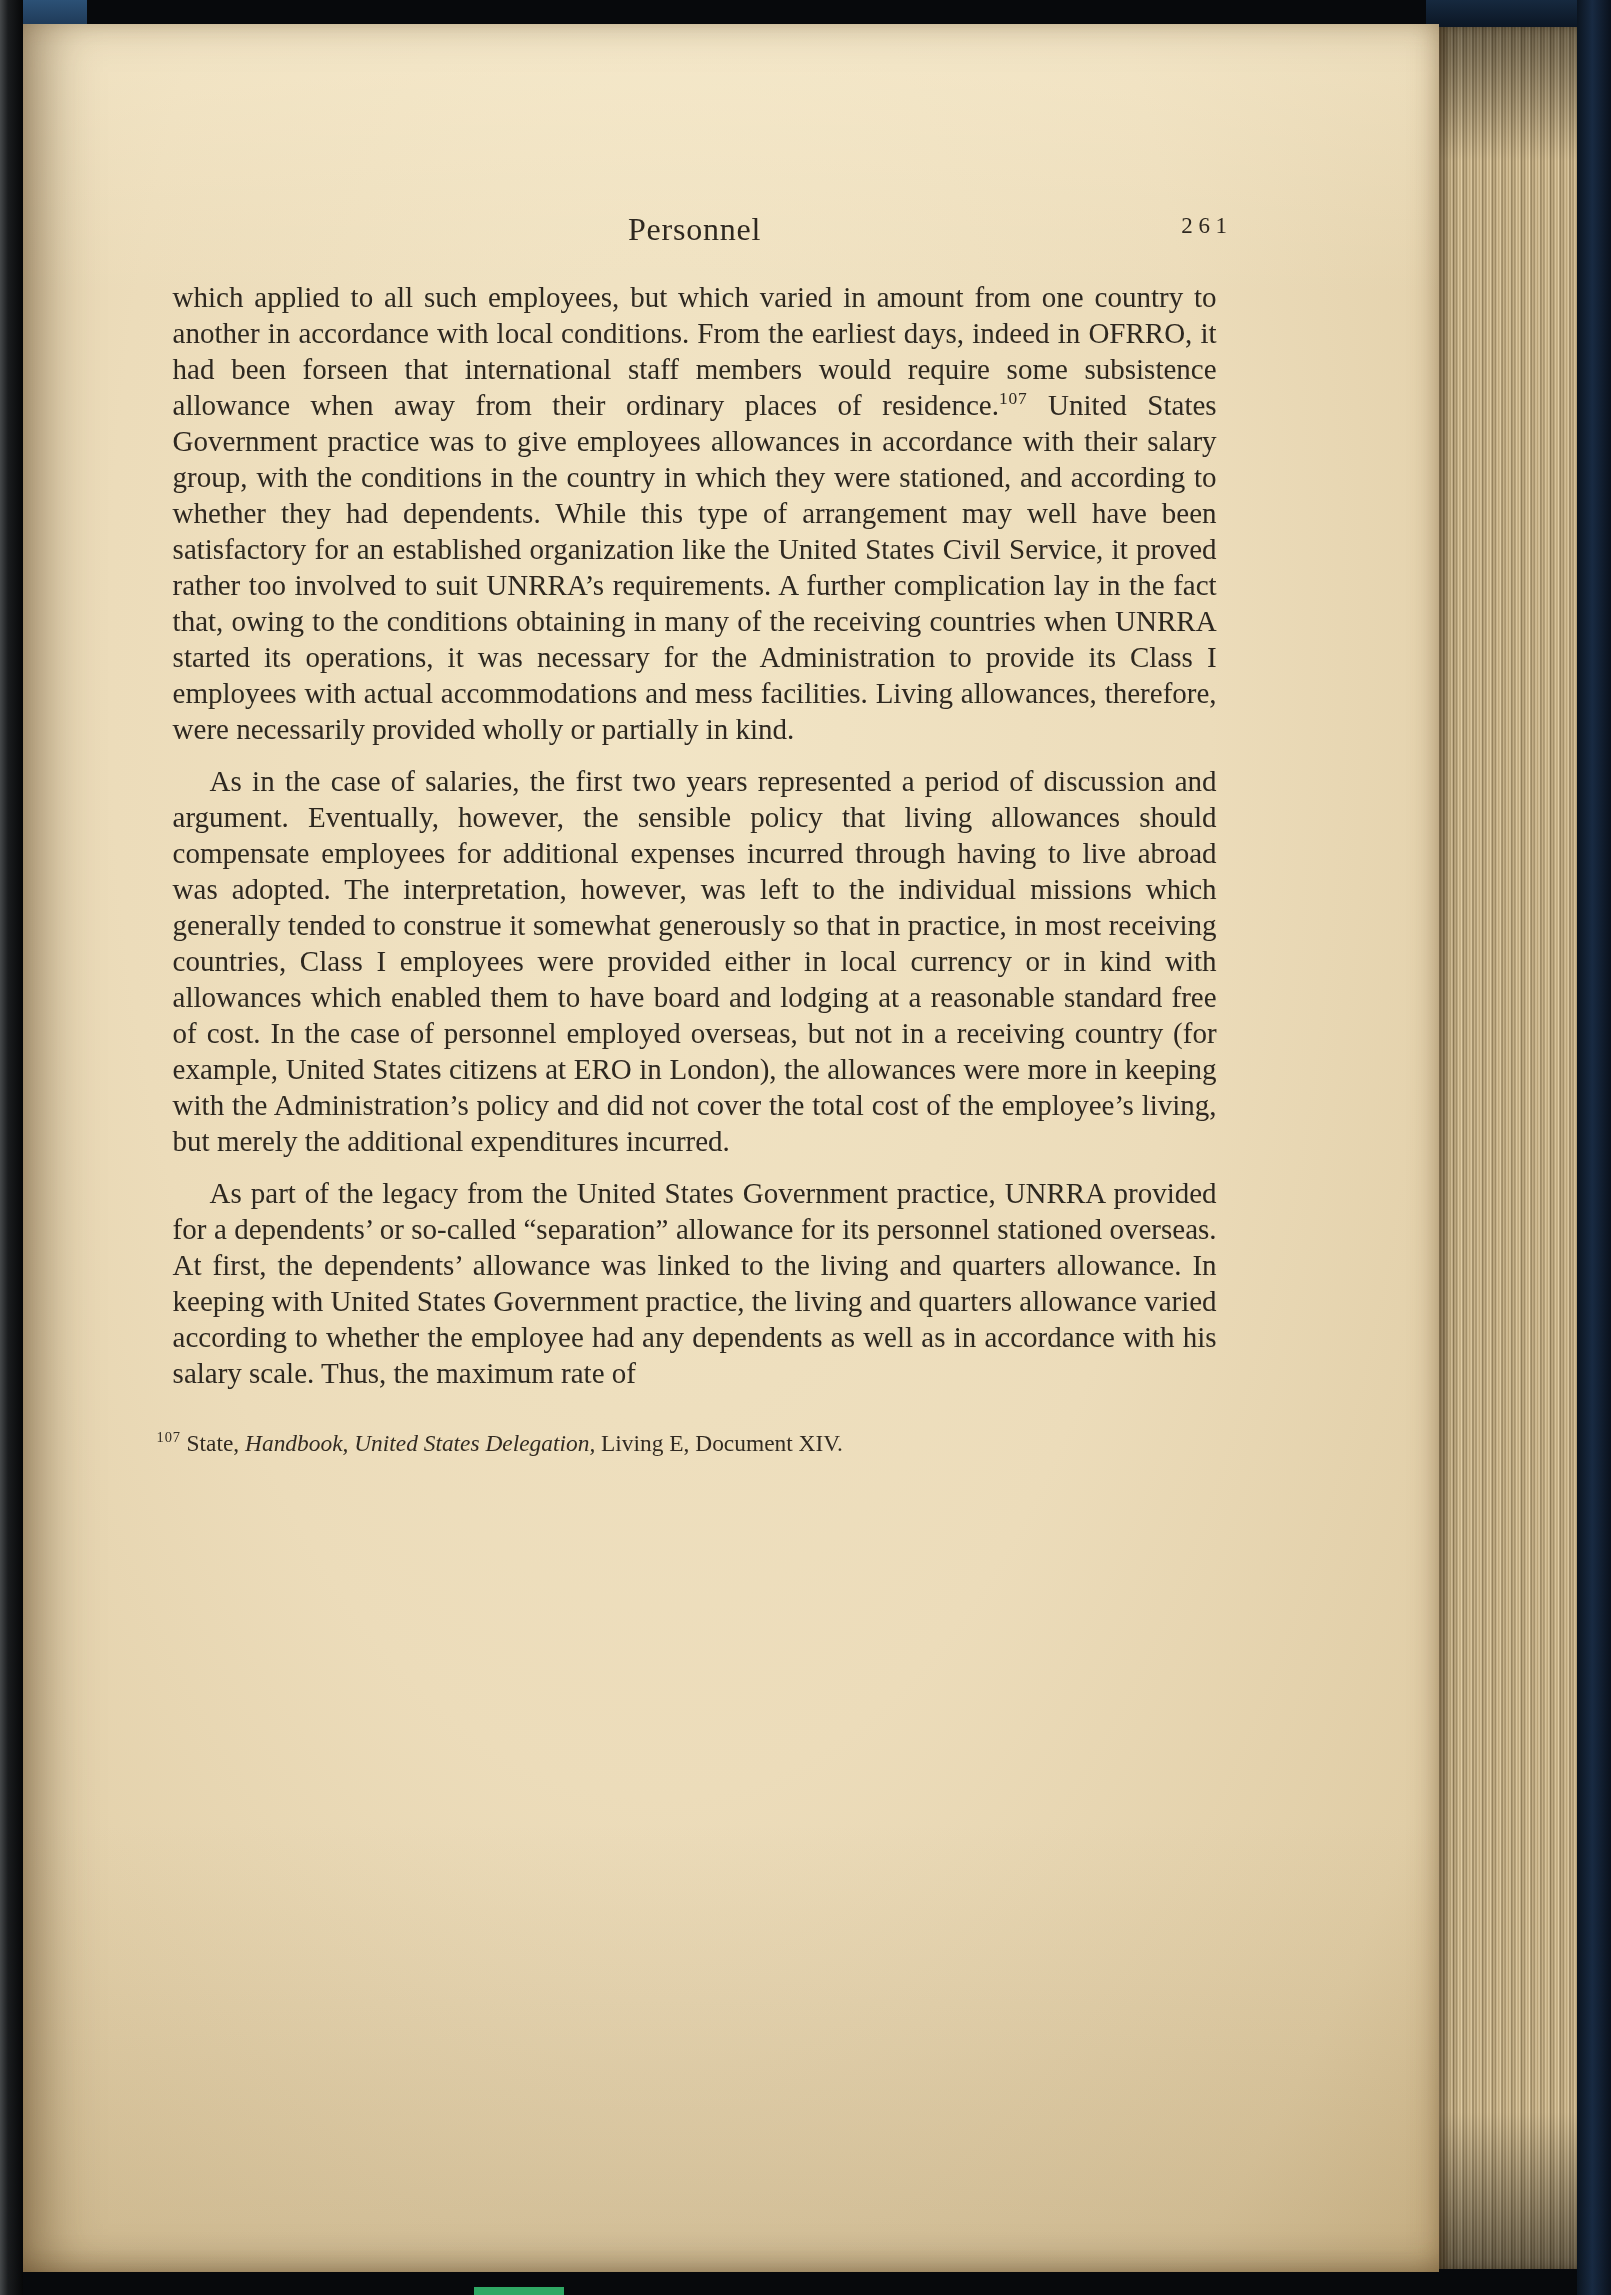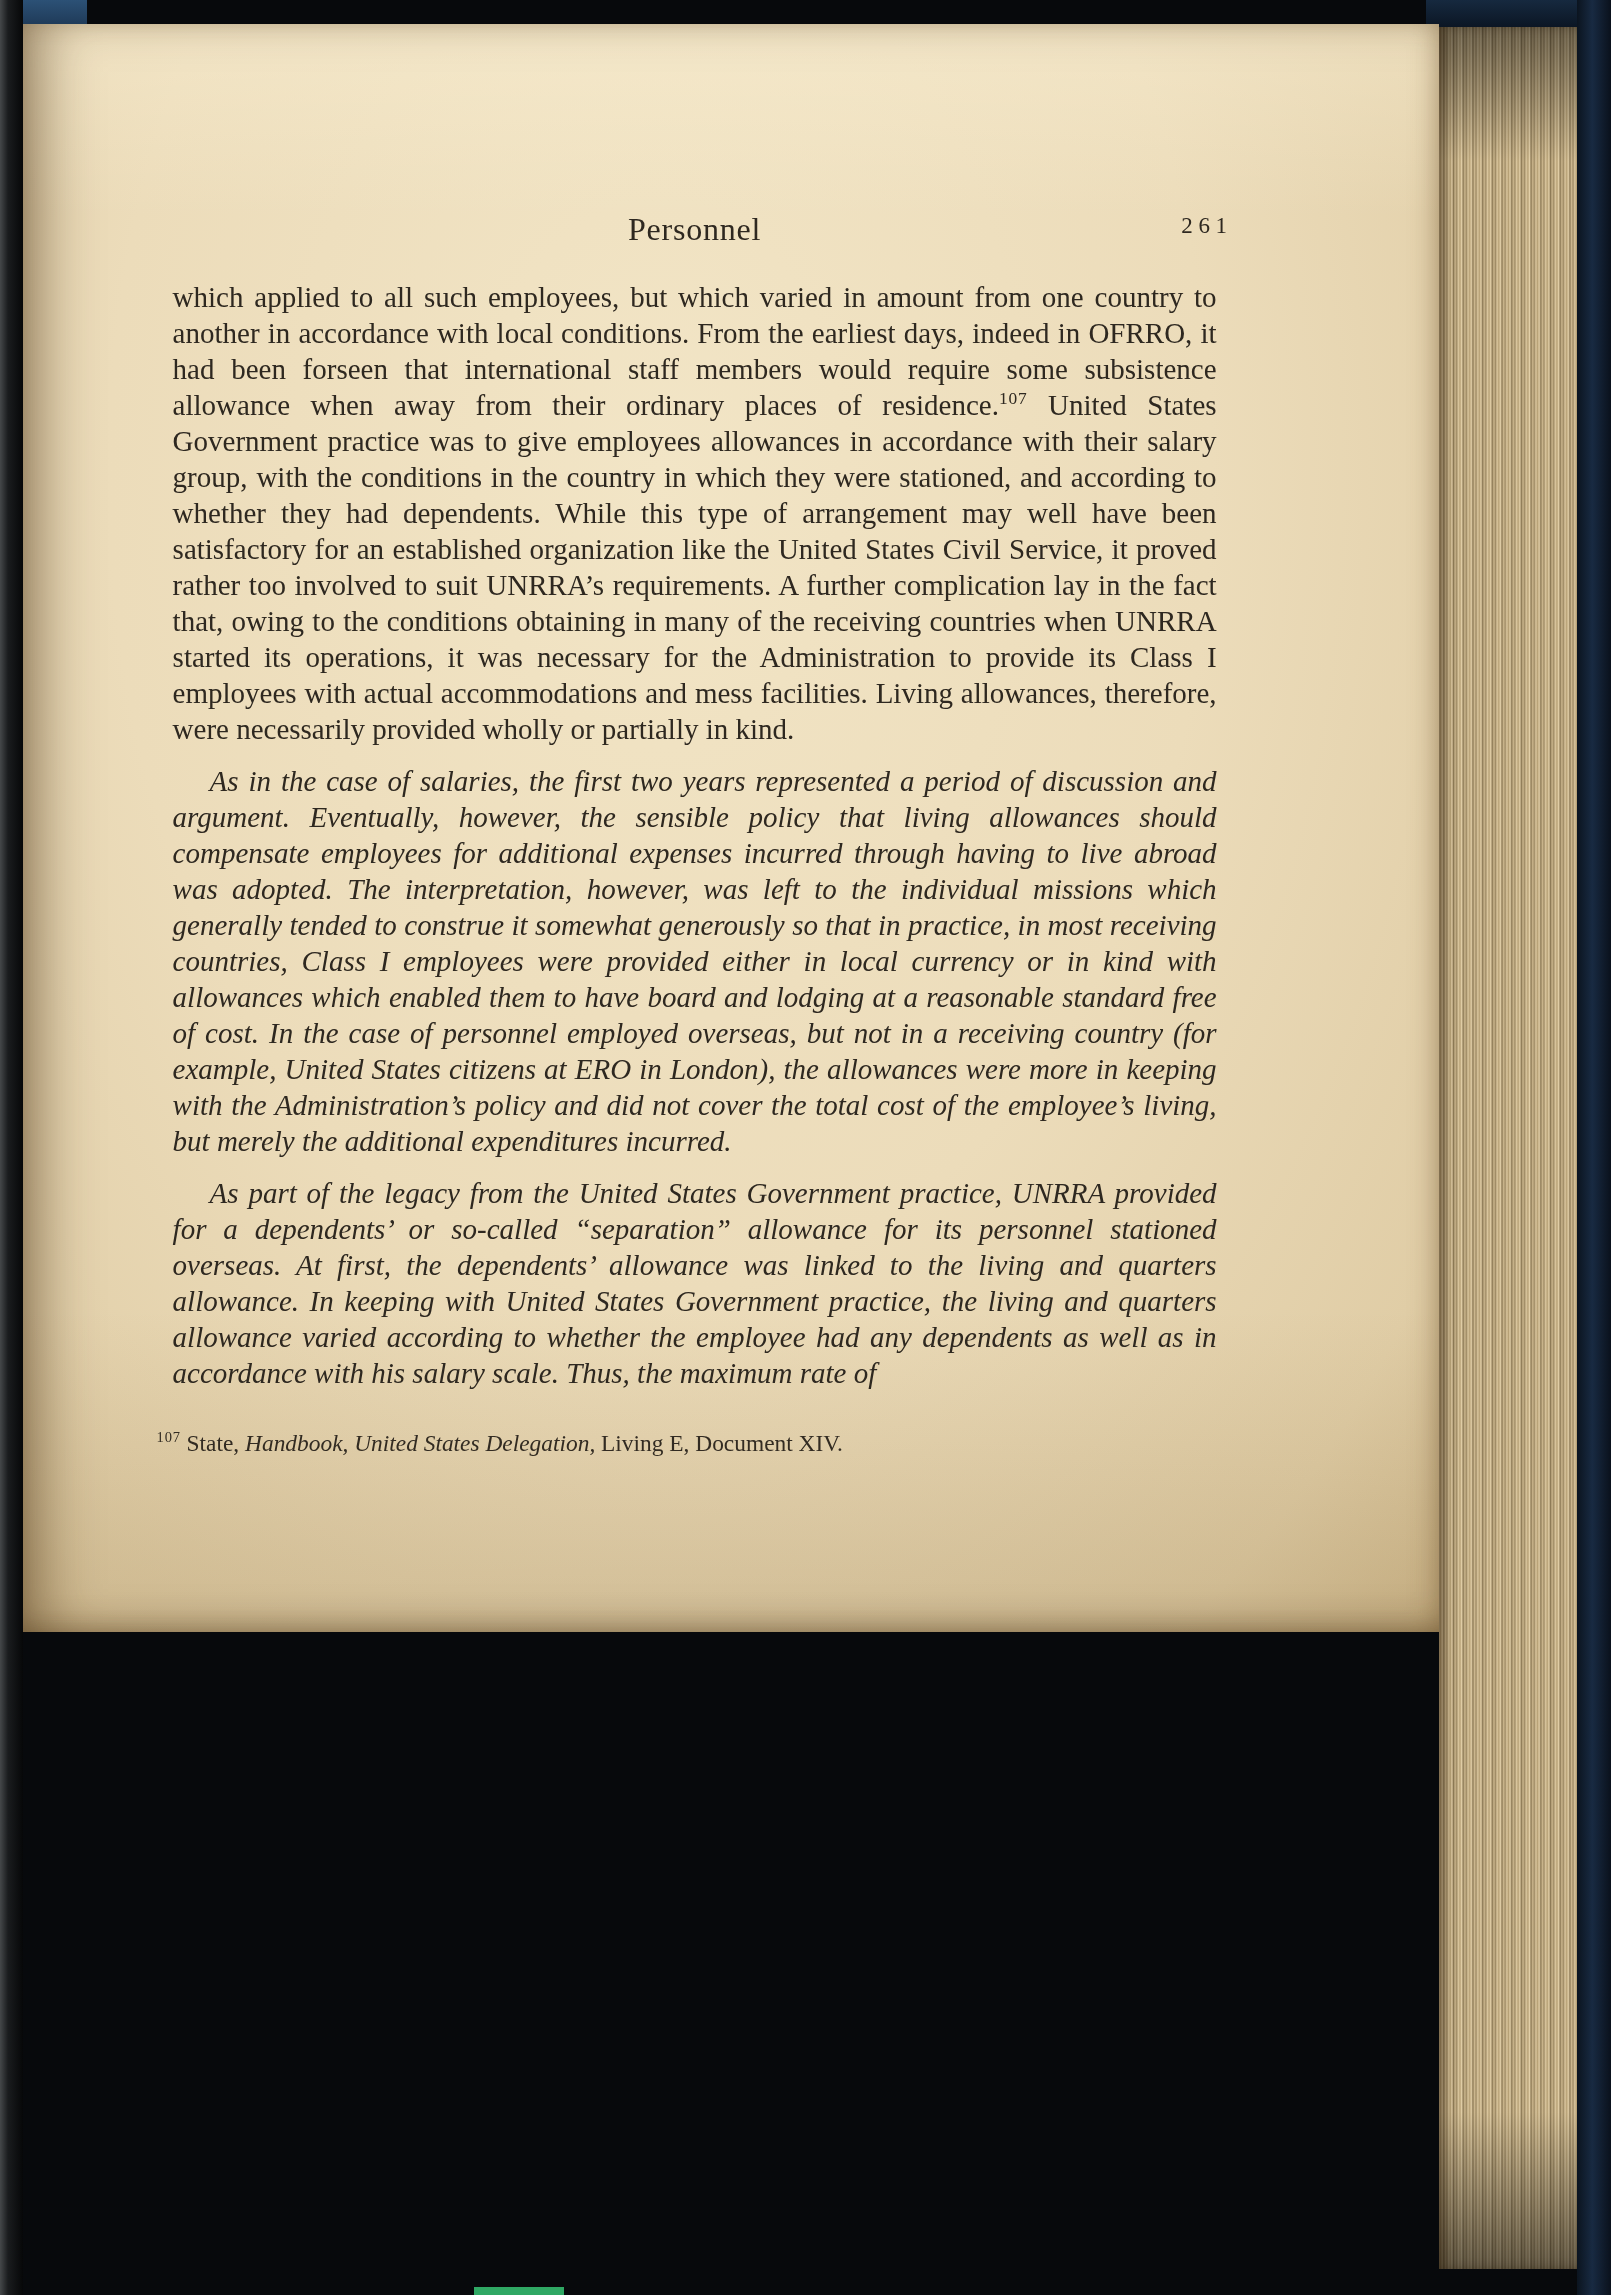--- a/index.html
+++ b/index.html
@@ -29,21 +29,21 @@
   
   .cover-left {
     position: absolute; left: 0; top: 0;
     width: 22.6px; height: 100%;
     background: linear-gradient(90deg, #45484a 0%, #1a1c1e 35%, #060708 100%);
   }
   
   .page {
     position: absolute;
     left: 22.6px; top: 24px;
-    width: 1416px; height: 1608px;
+    width: 1416px; height: 2248px;
     background:
       linear-gradient(180deg, rgba(255,246,220,0.35) 0%, rgba(0,0,0,0) 12%, rgba(0,0,0,0) 80%, rgba(120,90,40,0.18) 100%),
       radial-gradient(ellipse at 45% 28%, #f2e5c6 0%, #ecdcba 50%, #e0cda6 85%, #d3bd92 100%);
     box-shadow:
       inset 37px 0 56px -19.3px rgba(70,45,15,0.50),
       inset -11.3px 0 27px -8px rgba(110,80,40,0.35),
       inset 0 -14.5px 32px -13px rgba(60,40,15,0.35);
   }
   
   .page-edges {
@@ -98,21 +98,21 @@
     font-size: 23px;
     letter-spacing: 5.6px;
   }
   .body-text {
     margin-top: 8px;
     font-size: 29px;
     line-height: 36px;
     text-align: justify;
   }
   .para { margin: 16px; }
-  .para.indent { text-indent: 37px; font-style: italic; }
+  .para.indent { text-indent: 37px; }
   sup.fn-ref {
     font-size: 0.6em;
     vertical-align: super;
     line-height: 0;
     letter-spacing: 0.8px;
   }
   .footnote {
     margin-top: 37px;
     font-size: 23.4px;
     line-height: 31px;

